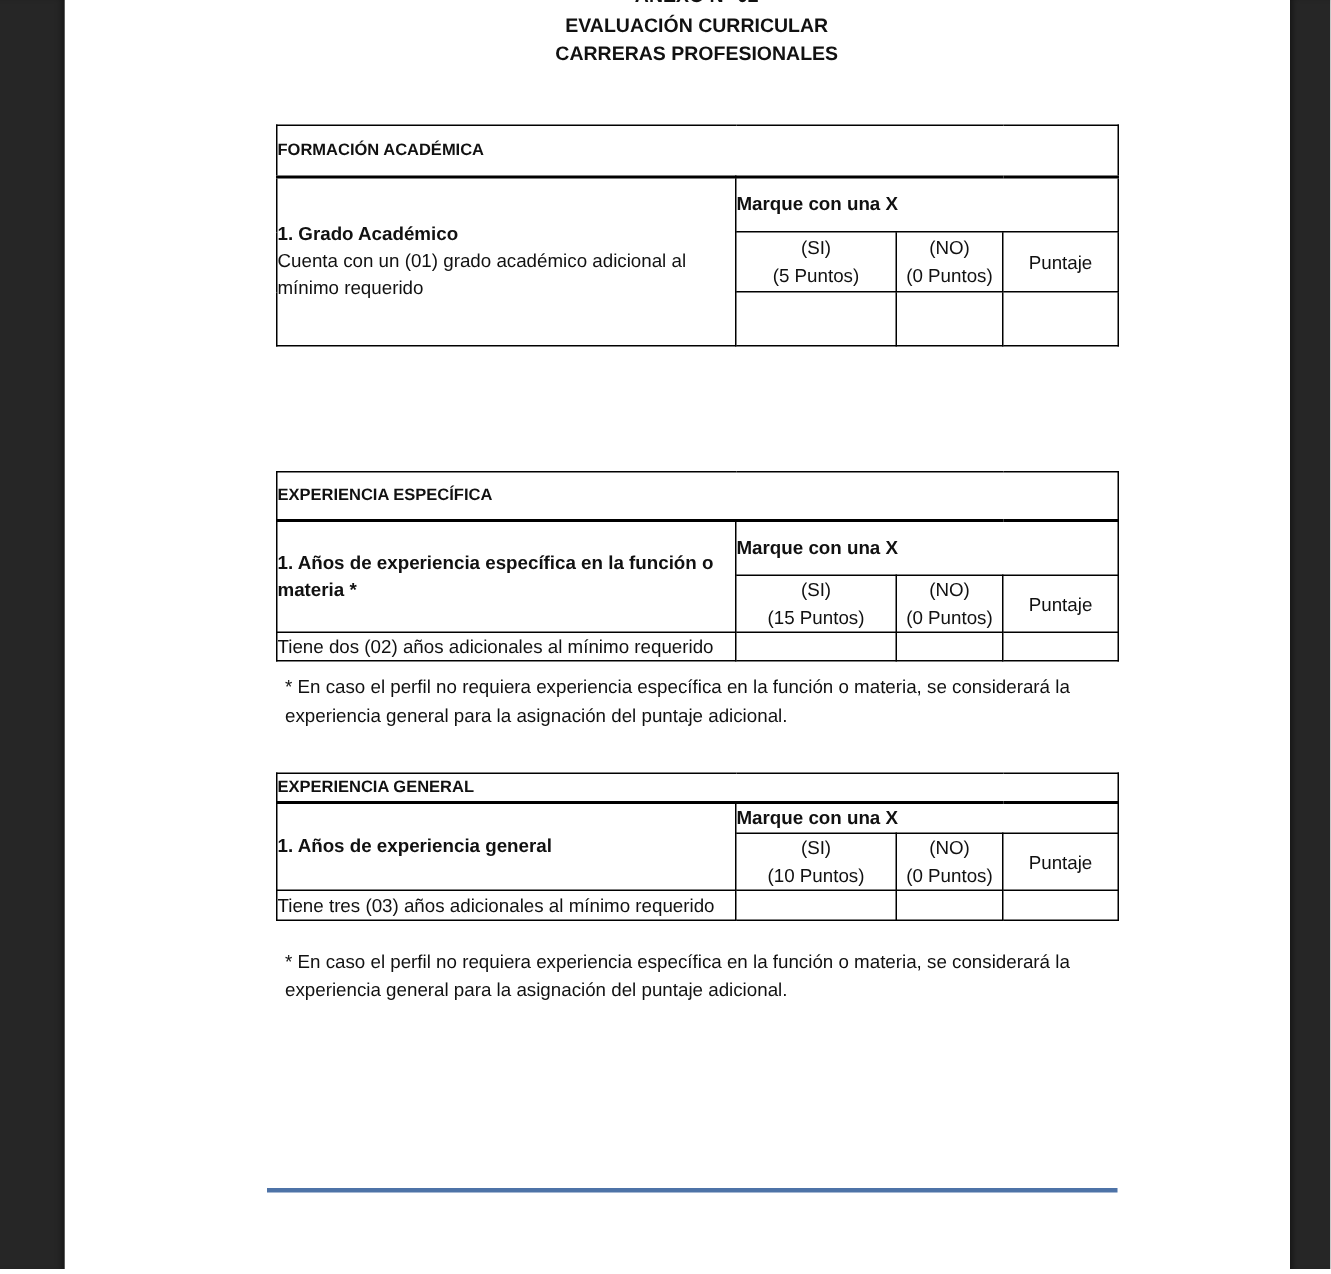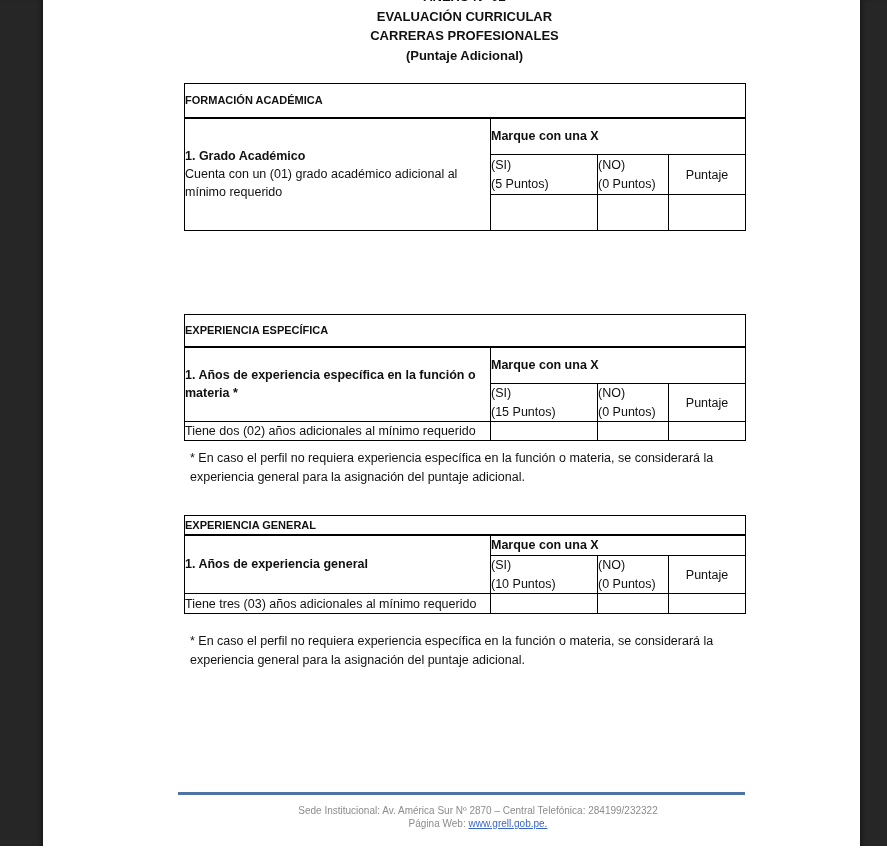--- a/index.html
+++ b/index.html
@@ -16,21 +16,21 @@
                text-align:center; font-weight:bold; font-size:13px; line-height:19.6px; color:#111; }
 
   .doc-table { position:absolute; left:184px; width:561px; border-collapse:collapse; table-layout:fixed;
                font-size:12.5px; color:#111; }
   .doc-table td { border:1px solid #000; padding:0; vertical-align:middle; overflow:hidden; }
   .section-cell { font-weight:bold; font-size:11px; padding-left:7px; border-bottom-width:2px !important; }
   .item-cell { padding:4px 14px 4px 7px; line-height:18px; vertical-align:middle; }
   .item-title { font-weight:bold; display:block; }
   .item-desc { display:block; }
   .marque-cell { font-weight:bold; text-align:left; }
-  .opt-cell { line-height:18.5px; }
+  .opt-cell { text-align:center; line-height:18.5px; }
   .puntaje-cell { text-align:center; vertical-align:bottom; padding-bottom:3px; }
   .row-label-cell { padding-left:7px; }
   .blank-cell { }
 
   .note { position:absolute; left:190px; width:556px; font-size:12.5px; line-height:18.5px; color:#111; }
 
   .footer-rule { position:absolute; left:178px; top:792px; width:567px; height:3px; background:#4e73a7; }
   .footer-text { position:absolute; left:178px; top:804px; width:600px; text-align:center;
                  font-size:10px; line-height:13px; color:#8c8c8c; }
   .footer-link { color:#3a66c9; text-decoration:underline; cursor:pointer; }
@@ -47,21 +47,20 @@
 
 <div class="stage">
 
   <div class="side-strip left"></div>
   <div class="side-strip right"></div>
 
   <div class="doc-title">
     <div>ANEXO N° 02</div>
     <div>EVALUACIÓN CURRICULAR</div>
     <div>CARRERAS PROFESIONALES</div>
-    <div>(Puntaje Adicional)</div>
   </div>
 
   <table class="doc-table" id="t1">
     <colgroup>
         <col style="width:306px">
         <col style="width:107px">
         <col style="width:71px">
         <col style="width:77px">
       </colgroup>
     <tbody>
@@ -167,18 +166,14 @@
         <td class="blank-cell"></td>
         <td class="blank-cell"></td>
         <td class="blank-cell"></td>
       </tr>
     </tbody>
   </table>
 
   <div class="note" id="note3">* En caso el perfil no requiera experiencia específica en la función o materia, se considerará la experiencia general para la asignación del puntaje adicional.</div>
 
   <div class="footer-rule"></div>
-  <div class="footer-text">
-    <div>Sede Institucional: Av. América Sur Nº 2870 – Central Telefónica: 284199/232322</div>
-    <div><span>Página Web: </span><a class="footer-link">www.grell.gob.pe.</a></div>
-  </div>
 
 </div>
 
 </body></html>

